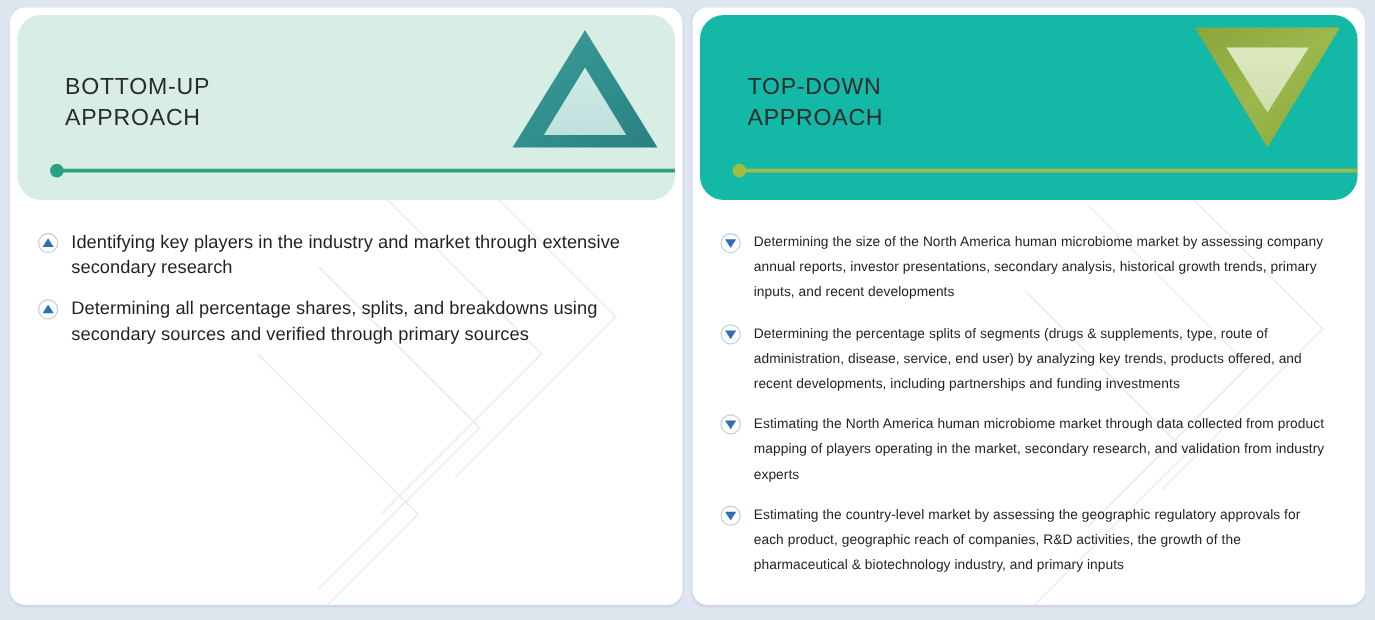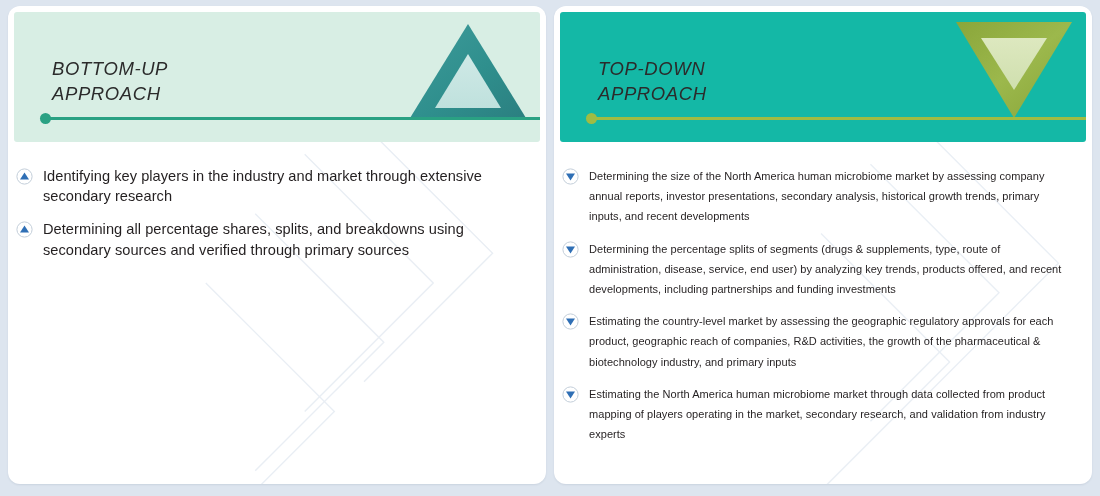--- a/index.html
+++ b/index.html
@@ -42,27 +42,26 @@
     position: absolute;
     left: 0; right: 0; top: 0; bottom: 0;
     pointer-events: none;
     z-index: 0;
     opacity: 1;
   }
 
   
   .card-header {
     position: relative;
-    height: 130px;
+    height: 148px;
     margin: 6px 6px 0 6px;
-    border-radius: 3px;
+    border-radius: 19px;
     overflow: hidden;
     flex: 0 0 auto;
     z-index: 2;
-    font-style: italic;
   }
   .card--bottomup .card-header { background: #d8eee4; }
   .card--topdown  .card-header { background: #14b8a6; }
 
   .header-title {
     position: absolute;
     left: 38px;
     top: 44px;
     font-size: 18.5px;
     line-height: 25px;
@@ -106,21 +105,21 @@
     width: 120px;
     height: 104px;
     z-index: 2;
   }
   .header-graphic svg { display: block; width: 100%; height: 100%; }
 
   
   .card-body {
     position: relative;
     z-index: 1;
-    padding: 24px 26px 14px 8px;
+    padding: 24px 26px 14px 22px;
     flex: 1 1 auto;
   }
 
   .bullets { list-style: none; }
 
   .bullet {
     display: flex;
     align-items: flex-start;
     gap: 10px;
     margin-bottom: 13px;
@@ -281,30 +280,30 @@
           <span class="bullet-text">Determining the percentage splits of segments (drugs &amp; supplements, type, route of administration, disease, service, end user) by analyzing key trends, products offered, and recent developments, including partnerships and funding investments</span>
         </li>
 
         <li class="bullet">
           <span class="bullet-icon">
             <svg viewBox="0 0 17 17" aria-hidden="true">
               <circle cx="8.5" cy="8.5" r="7.6" fill="#ffffff" stroke="#c3ced9" stroke-width="1"></circle>
               <polygon points="4.0,5.4 13.0,5.4 8.5,12.4" fill="#2f6fb5"></polygon>
             </svg>
           </span>
+          <span class="bullet-text">Estimating the North America human microbiome market through data collected from product mapping of players operating in the market, secondary research, and validation from industry experts</span>
+        </li>
+
+        <li class="bullet">
+          <span class="bullet-icon">
+            <svg viewBox="0 0 17 17" aria-hidden="true">
+              <circle cx="8.5" cy="8.5" r="7.6" fill="#ffffff" stroke="#c3ced9" stroke-width="1"></circle>
+              <polygon points="4.0,5.4 13.0,5.4 8.5,12.4" fill="#2f6fb5"></polygon>
+            </svg>
+          </span>
           <span class="bullet-text">Estimating the country-level market by assessing the geographic regulatory approvals for each product, geographic reach of companies, R&amp;D activities, the growth of the pharmaceutical &amp; biotechnology industry, and primary inputs</span>
-        </li>
-
-        <li class="bullet">
-          <span class="bullet-icon">
-            <svg viewBox="0 0 17 17" aria-hidden="true">
-              <circle cx="8.5" cy="8.5" r="7.6" fill="#ffffff" stroke="#c3ced9" stroke-width="1"></circle>
-              <polygon points="4.0,5.4 13.0,5.4 8.5,12.4" fill="#2f6fb5"></polygon>
-            </svg>
-          </span>
-          <span class="bullet-text">Estimating the North America human microbiome market through data collected from product mapping of players operating in the market, secondary research, and validation from industry experts</span>
         </li>
 
       </ul>
     </div>
   </section>
 
 </div>
 
 </body></html>

